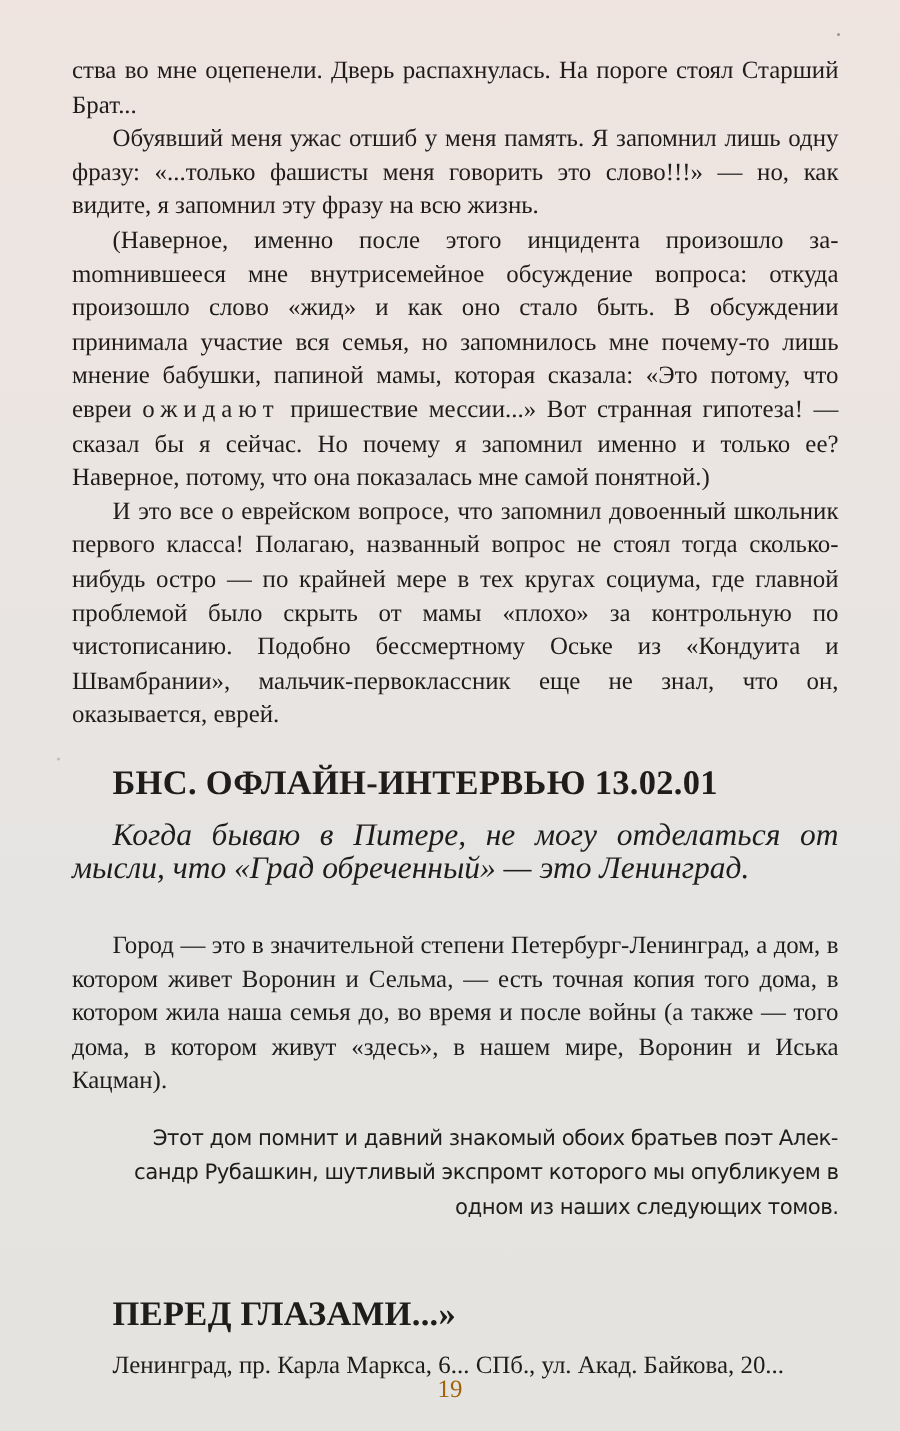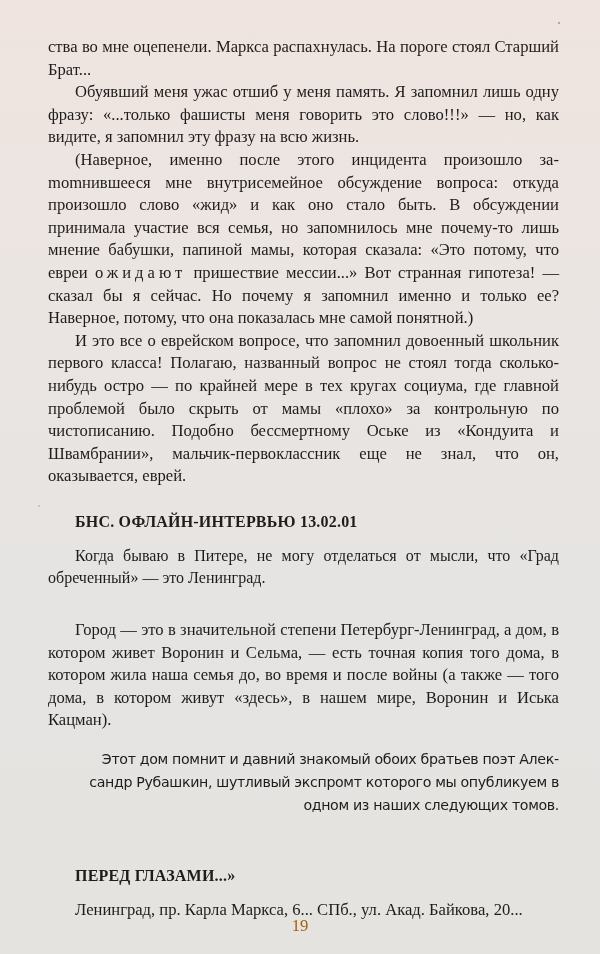--- a/index.html
+++ b/index.html
@@ -23,31 +23,32 @@
       line-height: 22.6px;
       text-align: justify;
       margin: 0;
       hyphens: manual;
     }
     .indent { text-indent: 27px; }
     .spaced { letter-spacing: 4px; }
     .heading {
       font-family: "Liberation Serif", serif;
       font-weight: bold;
-      font-size: 16px;
+      font-size: 23px;
       line-height: 22px;
       margin: 0;
       padding-left: 27px;
       letter-spacing: 0.2px;
     }
     .h1 { margin-top: 23px; margin-bottom: 12px; }
     .h2 { margin-top: 26px; margin-bottom: 12px; }
     .italic {
       font-family: "Liberation Serif", serif;
-      font-size: 16px;
+      font-style: italic;
+      font-size: 21px;
       line-height: 22.6px;
       text-align: justify;
       margin: 0;
     }
     .gap-after-quote { margin-top: 29px; }
     .sans {
       font-family: "DejaVu Sans", sans-serif;
       font-size: 14.2px;
       line-height: 23px;
       letter-spacing: -0.35px;
@@ -71,21 +72,21 @@
       width: 2px; height: 2px;
       background: #9a9390;
       border-radius: 50%;
     }
   </style>
 </head>
 <body>
 
 <div class="page">
 
-  <p class="p">ства во мне оцепенели. Маркса распахнулась. На пороге стоял Старший Брат...</p>
+  <p class="p">ства во мне оцепенели. Дверь распахнулась. На пороге стоял Старший Брат...</p>
 
   <p class="p indent">Обуявший меня ужас отшиб у меня память. Я запомнил лишь одну фразу: «...только фашисты меня говорить это слово!!!» — но, как видите, я запомнил эту фразу на всю жизнь.</p>
 
   <p class="p indent"><span>(Наверное, именно после этого инцидента произошло за­momнившееся мне внутрисемейное обсуждение вопроса: отку­да произошло слово «жид» и как оно стало быть. В обсуждении принимала участие вся семья, но запомнилось мне почему-то лишь мнение бабушки, папиной мамы, которая сказала: «Это потому, что евреи</span> <span class="spaced">ожидают</span> <span>пришествие мессии...» Вот странная гипотеза! — сказал бы я сейчас. Но почему я запом­нил именно и только ее? Наверное, потому, что она показалась мне самой понятной.)</span></p>
 
   <p class="p indent">И это все о еврейском вопросе, что запомнил довоенный школьник первого класса! Полагаю, названный вопрос не сто­ял тогда сколько-нибудь остро — по крайней мере в тех кругах социума, где главной проблемой было скрыть от мамы «плохо» за контрольную по чистописанию. Подобно бессмертному Ось­ке из «Кондуита и Швамбрании», мальчик-первоклассник еще не знал, что он, оказывается, еврей.</p>
 
   <h2 class="heading h1">БНС. ОФЛАЙН-ИНТЕРВЬЮ 13.02.01</h2>
 
   <p class="italic indent">Когда бываю в Питере, не могу отделаться от мысли, что «Град обреченный» — это Ленинград.</p>

